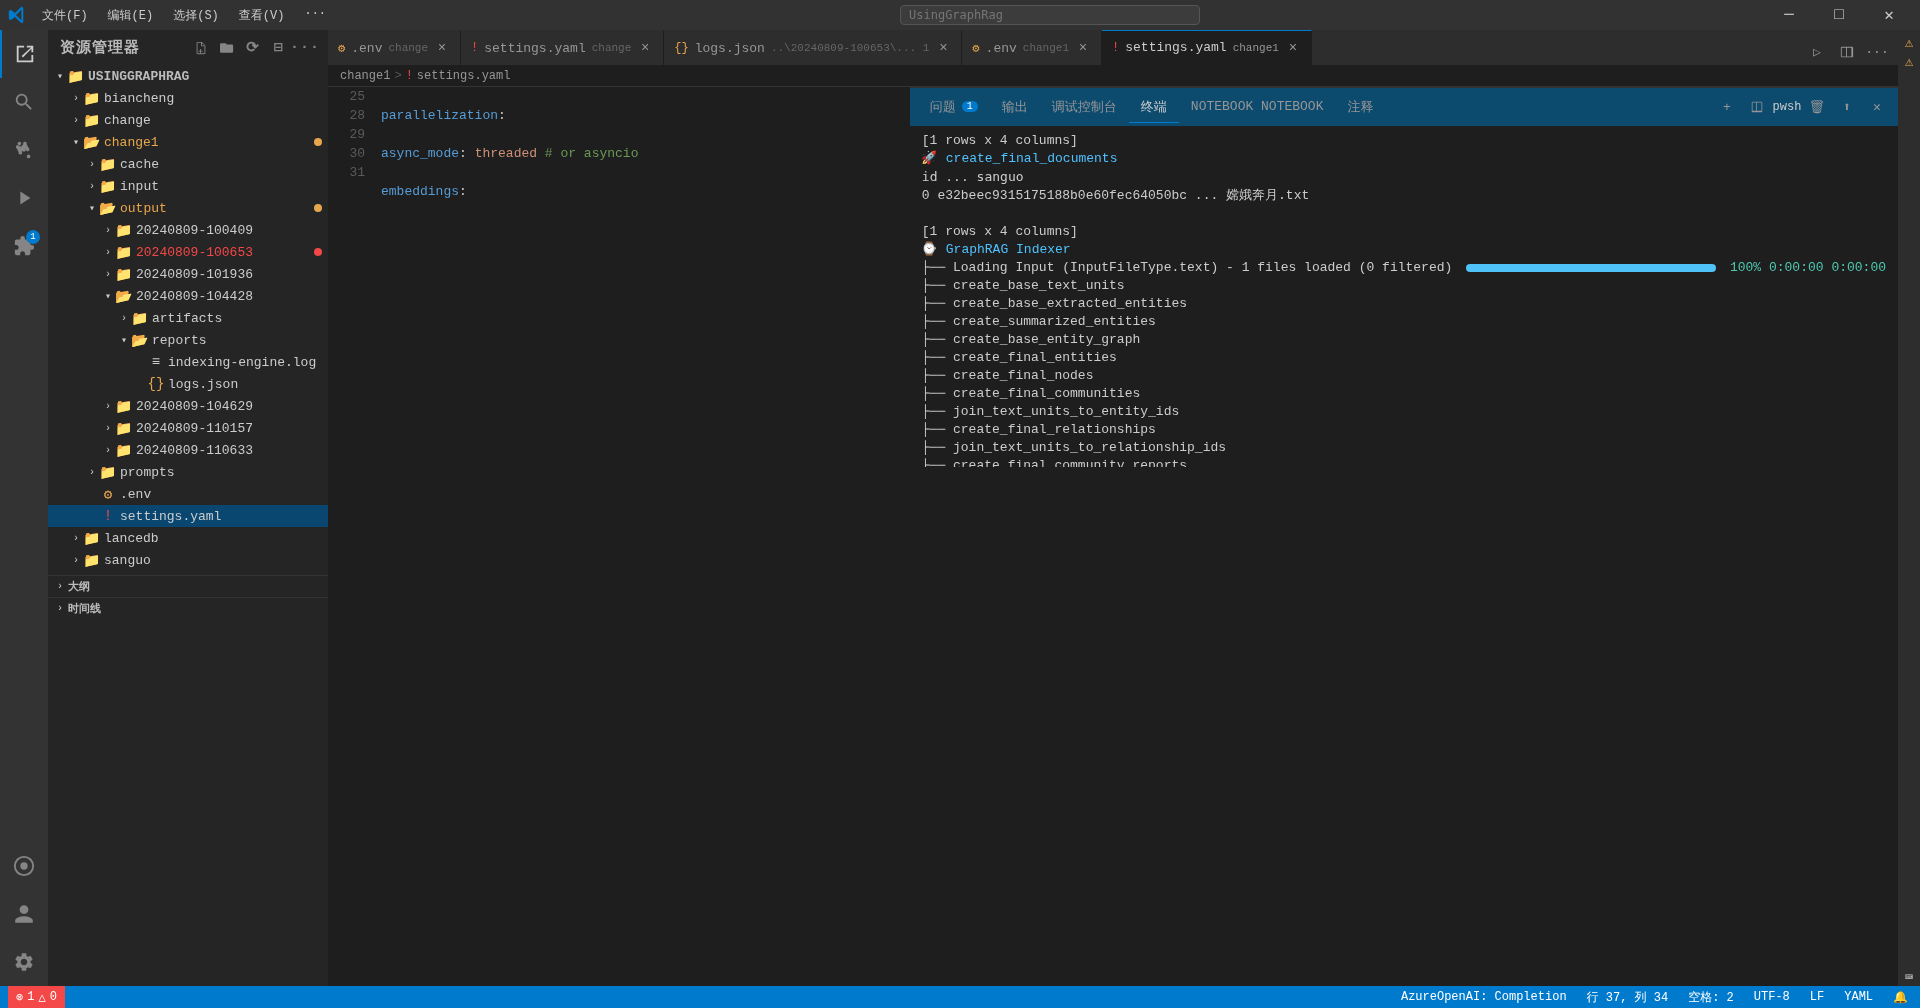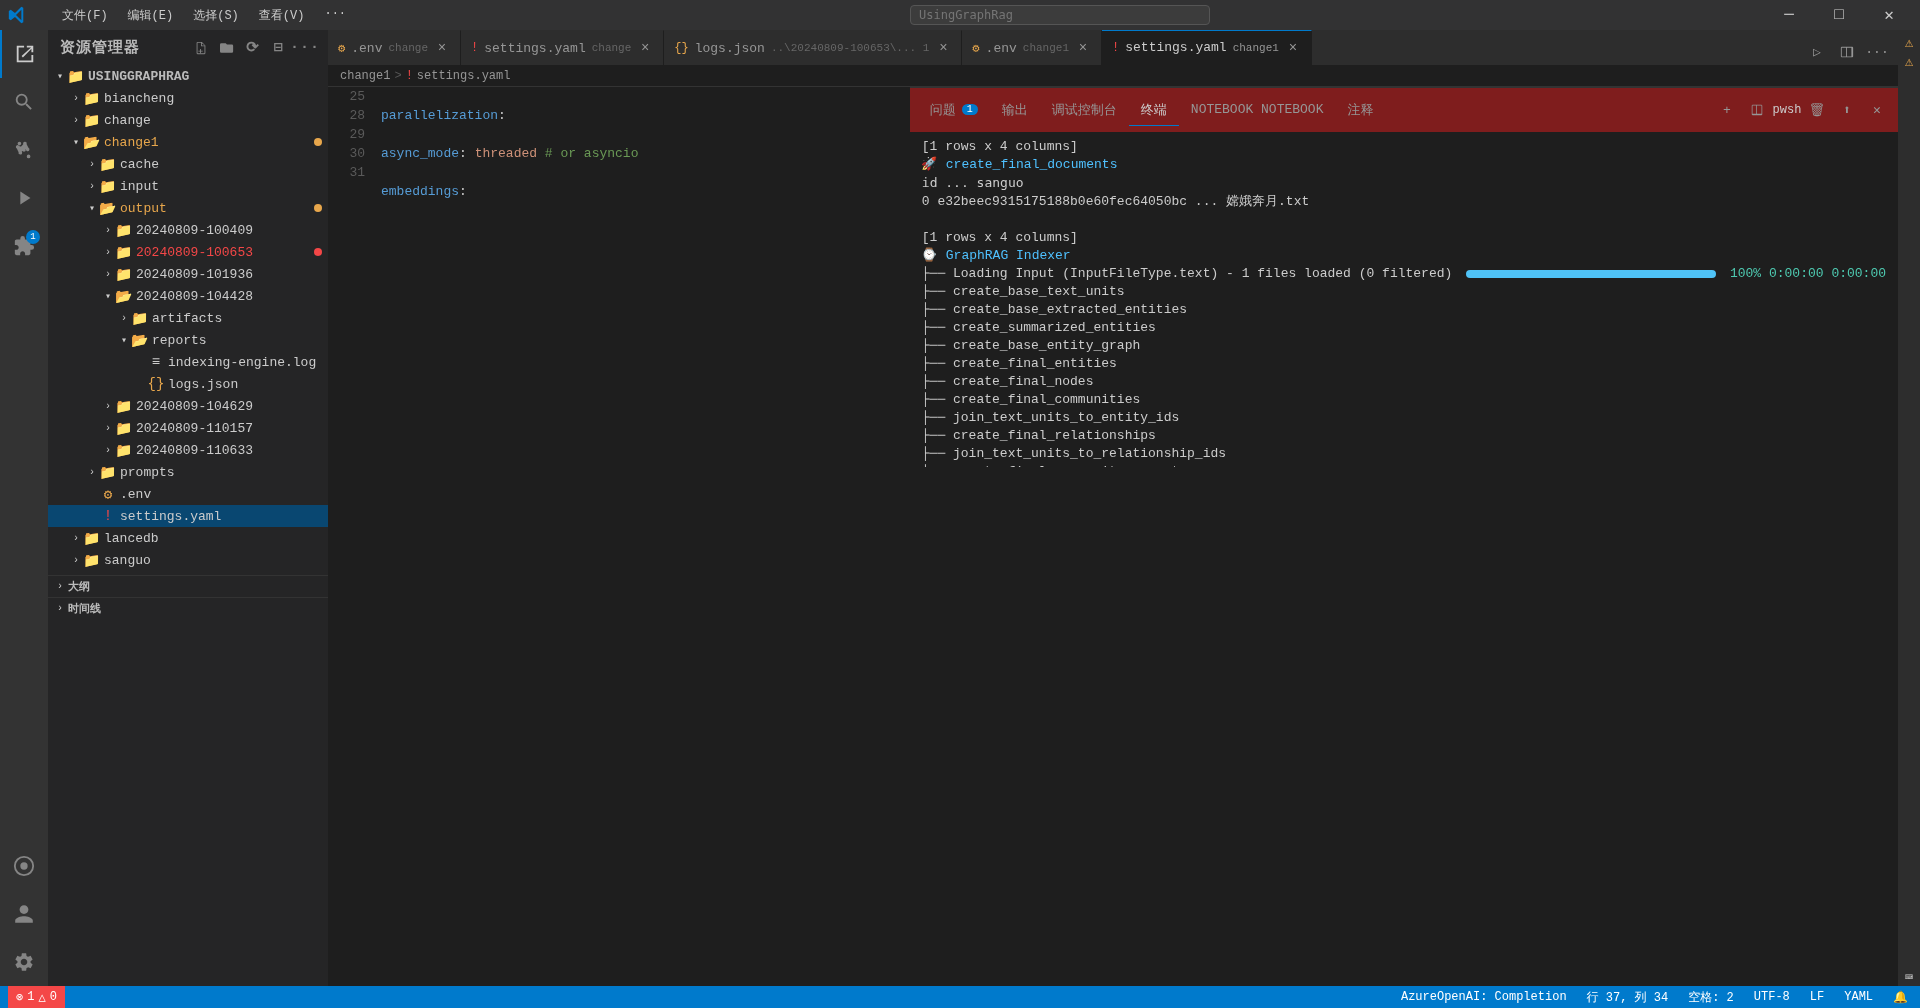--- a/index.html
+++ b/index.html
@@ -26,21 +26,20 @@
       flex-shrink: 0;
     }
     .titlebar-logo {
       width: 18px;
       height: 18px;
       color: #007acc;
     }
     .titlebar-menu {
       display: flex;
       gap: 4px;
-      margin-left: 20px;
     }
     .titlebar-menu-item {
       padding: 2px 8px;
       color: #cccccc;
       font-size: 12px;
       cursor: pointer;
     }
     .titlebar-search {
       flex: 1;
       display: flex;
@@ -323,22 +322,22 @@
     
     .terminal-panel {
       height: 380px;
       background: #1e1e1e;
       display: flex;
       flex-direction: column;
       flex-shrink: 0;
       border-top: 1px solid #333;
     }
     .panel-tabs {
-      height: 44px;
-      background: #7f1d1d;
+      height: 38px;
+      background: #0c4a6e;
       display: flex;
       align-items: center;
       padding: 0 8px;
       gap: 0;
       flex-shrink: 0;
     }
     .panel-tab {
       padding: 6px 12px;
       cursor: pointer;
       color: #969696;

